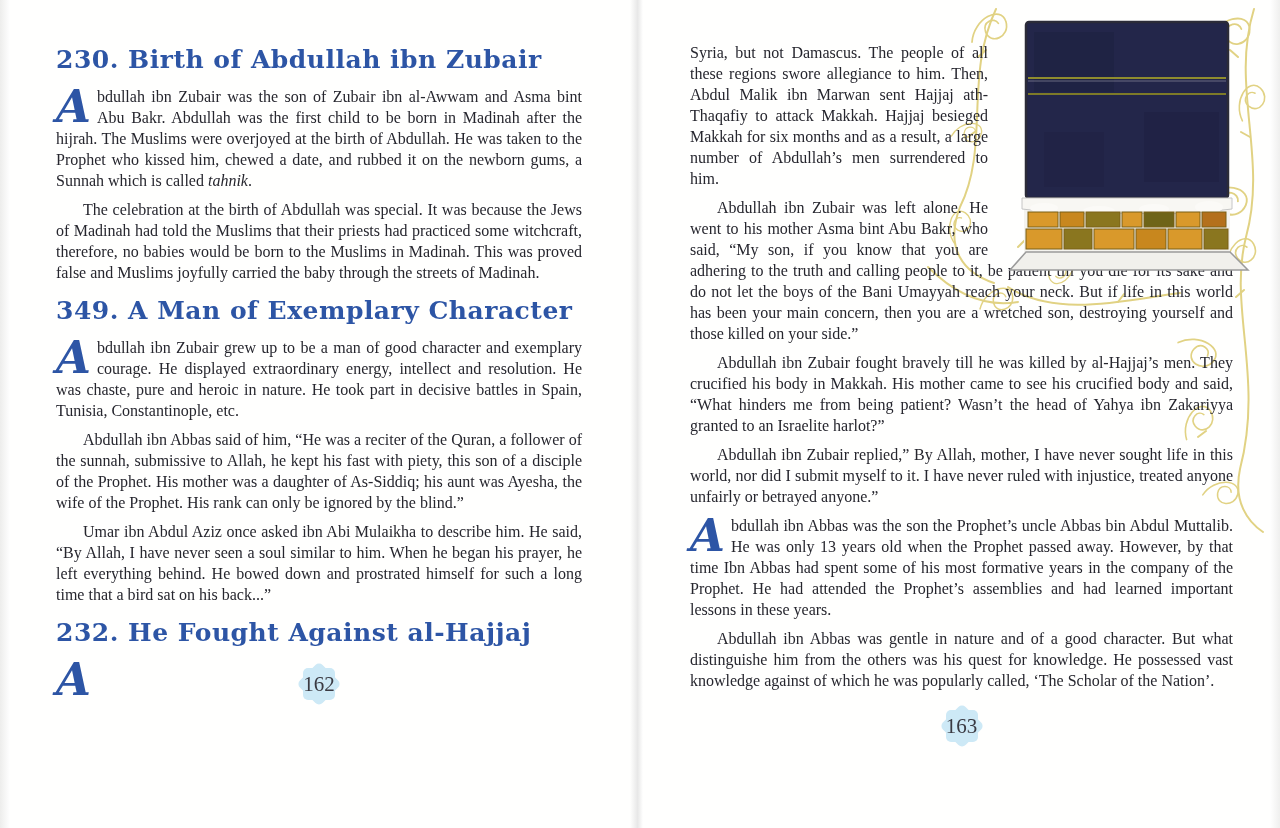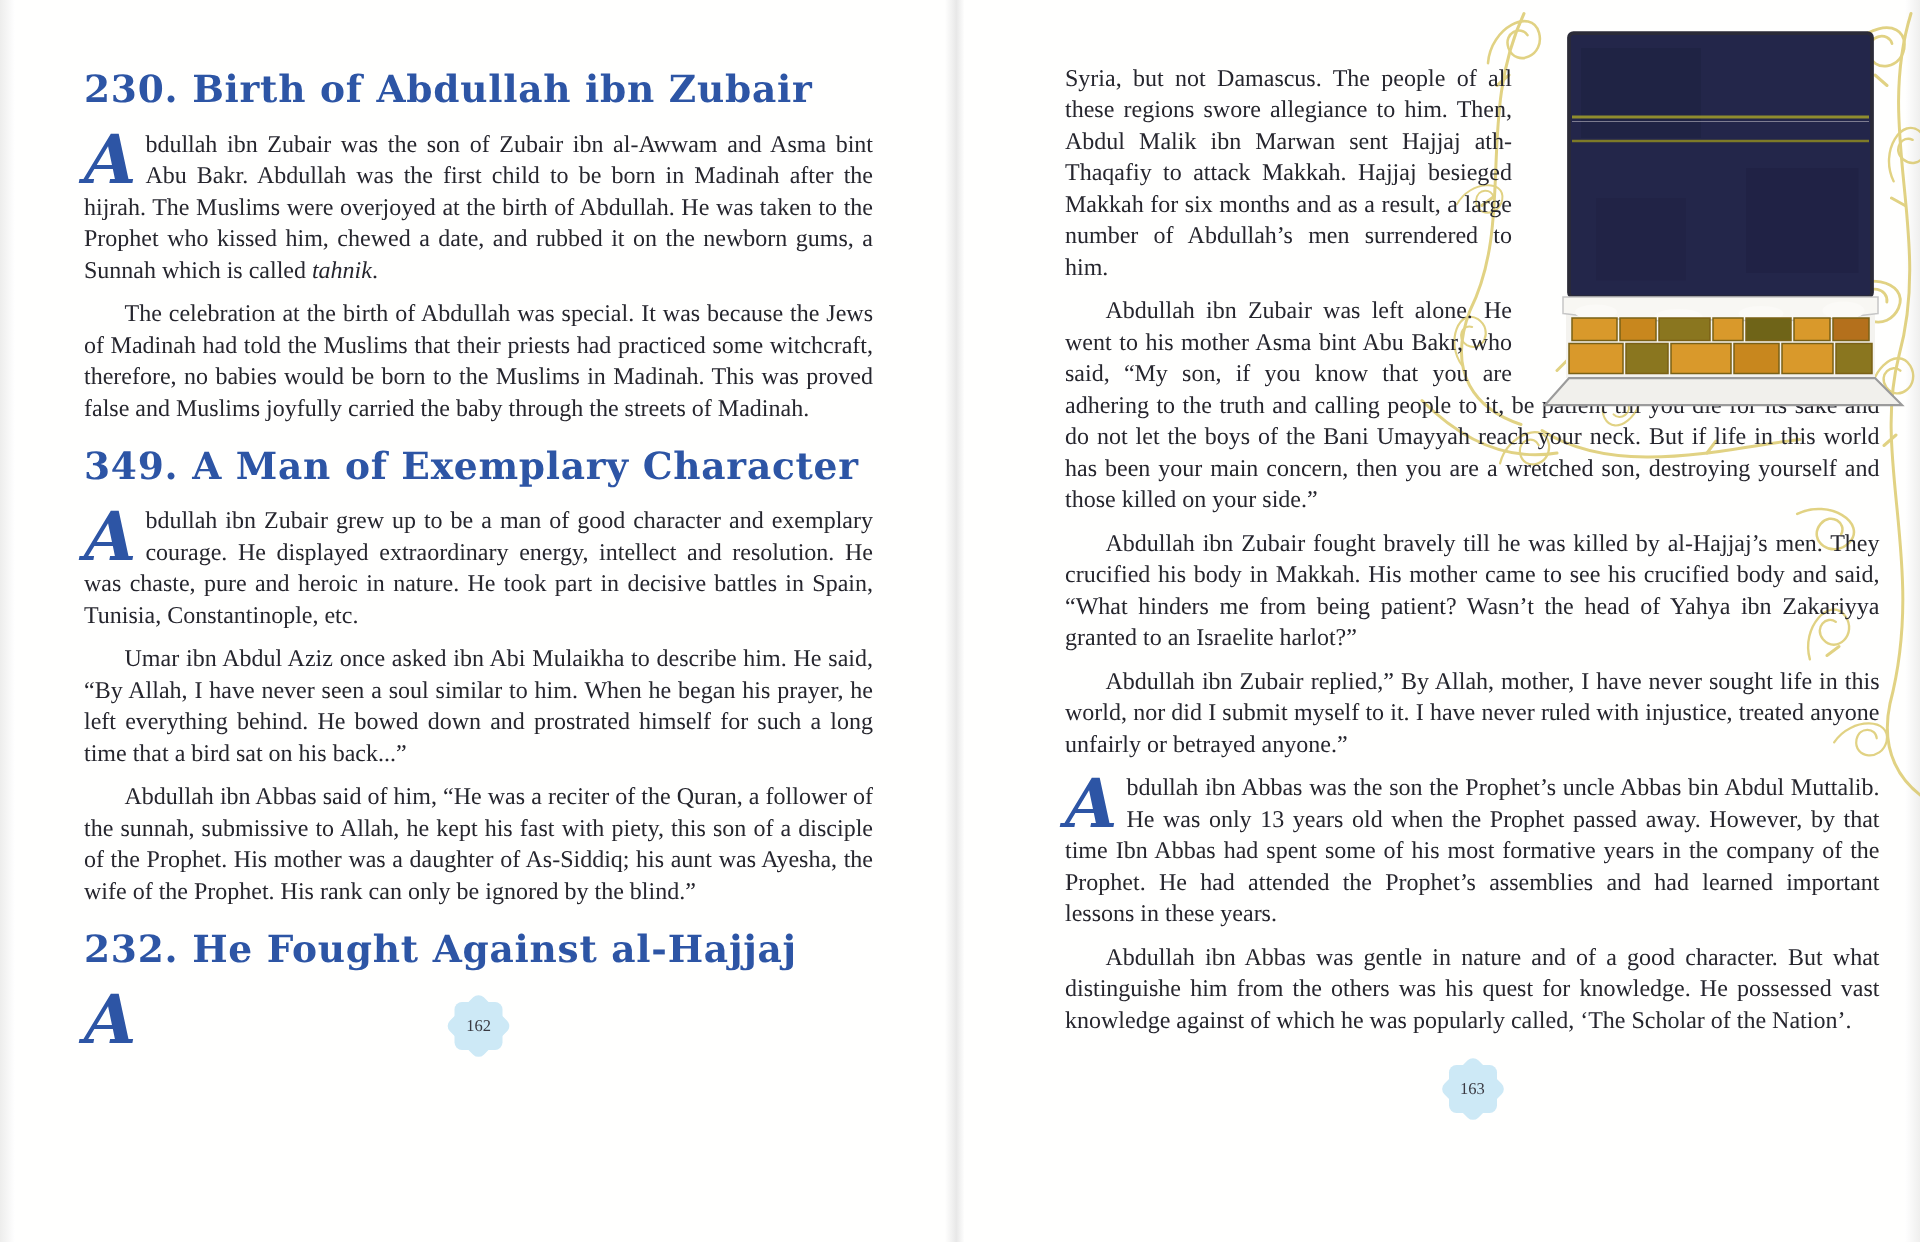--- a/index.html
+++ b/index.html
@@ -9,21 +9,21 @@
   }
   .spread{position:absolute;inset:0;background:#fffffe;}
   .edge-left{position:absolute;left:0;top:0;width:10px;height:828px;
     background:linear-gradient(90deg,#ededec,#ffffff);}
   .edge-right{position:absolute;right:0;top:0;width:10px;height:828px;
     background:linear-gradient(270deg,#efefee,#ffffff);}
   .gutter{position:absolute;left:628px;top:0;width:20px;height:828px;
     background:linear-gradient(90deg,rgba(0,0,0,0) 10%,rgba(110,110,115,0.16) 48%,rgba(0,0,0,0) 75%);}
   .page{position:absolute;top:42px;}
   .page-left{left:56px;width:526px;}
-  .page-right{left:690px;width:543px;margin-left:20px;}
+  .page-right{left:690px;width:543px;}
   h2.sect{
     font-family:"DejaVu Serif", serif;font-weight:bold;
     font-size:25px;line-height:32px;color:#2d55a5;text-align:left;
     letter-spacing:0.5px;margin:12px 0 10px;position:relative;z-index:1;
   }
   h2.first{margin-top:2px;}
   p.body-text{
     font-size:16px;line-height:21px;text-align:justify;margin:0 0 8px;
     position:relative;z-index:1;
   }
@@ -31,43 +31,43 @@
   p.last{margin-bottom:0;}
   .dropcap{
     float:left;font-family:"DejaVu Serif", serif;font-style:italic;font-weight:bold;
     font-size:45px;line-height:37px;color:#2d55a5;padding:2px 6px 0 0;
   }
   em{font-style:italic;margin-top:37px;}
   .page-badge{position:relative;width:46px;height:46px;margin:12px auto 0;z-index:1;}
   .star{position:absolute;left:7px;top:7px;right:7px;bottom:7px;background:#cde9f6;border-radius:5px;}
   .star.s2{transform:rotate(45deg);}
   .pnum{position:absolute;inset:0;display:flex;align-items:center;justify-content:center;
-    font-size:11px;color:#3a3a42;}
+    font-size:21px;color:#3a3a42;}
   .kaaba-float{float:right;width:233px;height:210px;margin:0 0 6px 12px;
     position:relative;z-index:2;}
   .kaaba-svg{position:absolute;top:-30px;left:4px;}
   .vines{position:absolute;left:178px;top:-45px;width:410px;height:545px;z-index:0;pointer-events:none;}
 </style>
 </head>
 <body>
 
 <div class="spread">
   <div class="edge-left"></div>
   <div class="edge-right"></div>
   <div class="gutter"></div>
 
   <div class="page page-left">
     <h2 class="sect first">230. Birth of Abdullah ibn Zubair</h2>
     <p class="body-text"><span class="dropcap">A</span><span>bdullah ibn Zubair was the son of Zubair ibn al-Awwam and Asma bint Abu Bakr. Abdullah was the first child to be born in Madinah after the hijrah. The Muslims were overjoyed at the birth of Abdullah. He was taken to the Prophet who kissed him, chewed a date, and rubbed it on the newborn gums, a Sunnah which is called </span><em>tahnik</em><span>.</span></p>
     <p class="body-text ind">The celebration at the birth of Abdullah was special. It was because the Jews of Madinah had told the Muslims that their priests had practiced some witchcraft, therefore, no babies would be born to the Muslims in Madinah. This was proved false and Muslims joyfully carried the baby through the streets of Madinah.</p>
 
     <h2 class="sect">349. A Man of Exemplary Character</h2>
     <p class="body-text"><span class="dropcap">A</span><span>bdullah ibn Zubair grew up to be a man of good character and exemplary courage. He displayed extraordinary energy, intellect and resolution. He was chaste, pure and heroic in nature. He took part in decisive battles in Spain, Tunisia, Constantinople, etc.</span></p>
+    <p class="body-text ind">Abdullah ibn Abbas said of him, “He was a reciter of the Quran, a follower of the sunnah, submissive to Allah, he kept his fast with piety, this son of a disciple of the Prophet. His mother was a daughter of As-Siddiq; his aunt was Ayesha, the wife of the Prophet. His rank can only be ignored by the blind.”</p>
     <p class="body-text ind">Umar ibn Abdul Aziz once asked ibn Abi Mulaikha to describe him. He said, “By Allah, I have never seen a soul similar to him. When he began his prayer, he left everything behind. He bowed down and prostrated himself for such a long time that a bird sat on his back...”</p>
-    <p class="body-text ind">Abdullah ibn Abbas said of him, “He was a reciter of the Quran, a follower of the sunnah, submissive to Allah, he kept his fast with piety, this son of a disciple of the Prophet. His mother was a daughter of As-Siddiq; his aunt was Ayesha, the wife of the Prophet. His rank can only be ignored by the blind.”</p>
 
     <h2 class="sect">232. He Fought Against al-Hajjaj</h2>
     <p class="body-text last"><span class="dropcap">A</span></p>
 
     <div class="page-badge">
       <div class="star s1"></div>
       <div class="star s2"></div>
       <span class="pnum">162</span>
     </div>
   </div>

